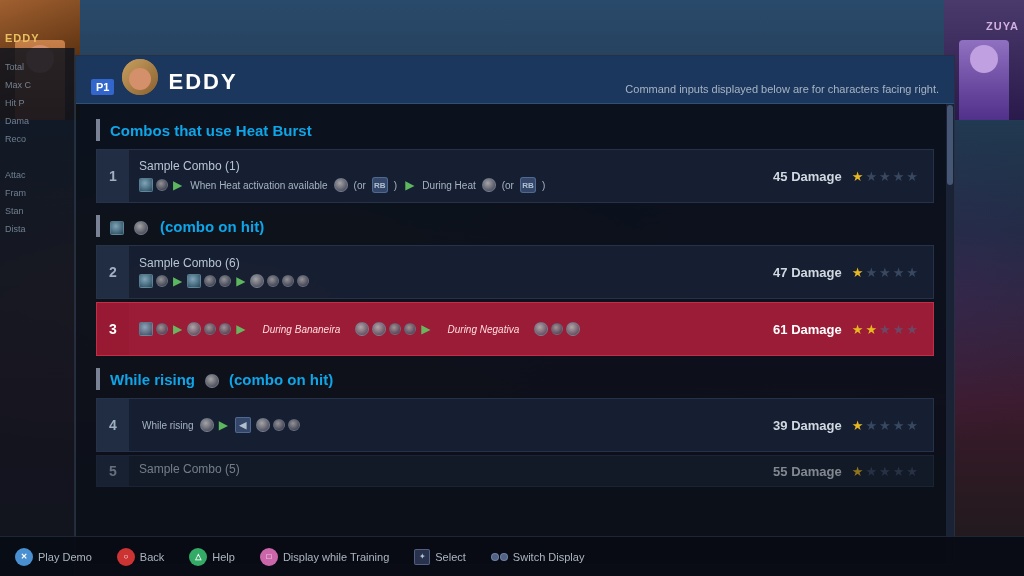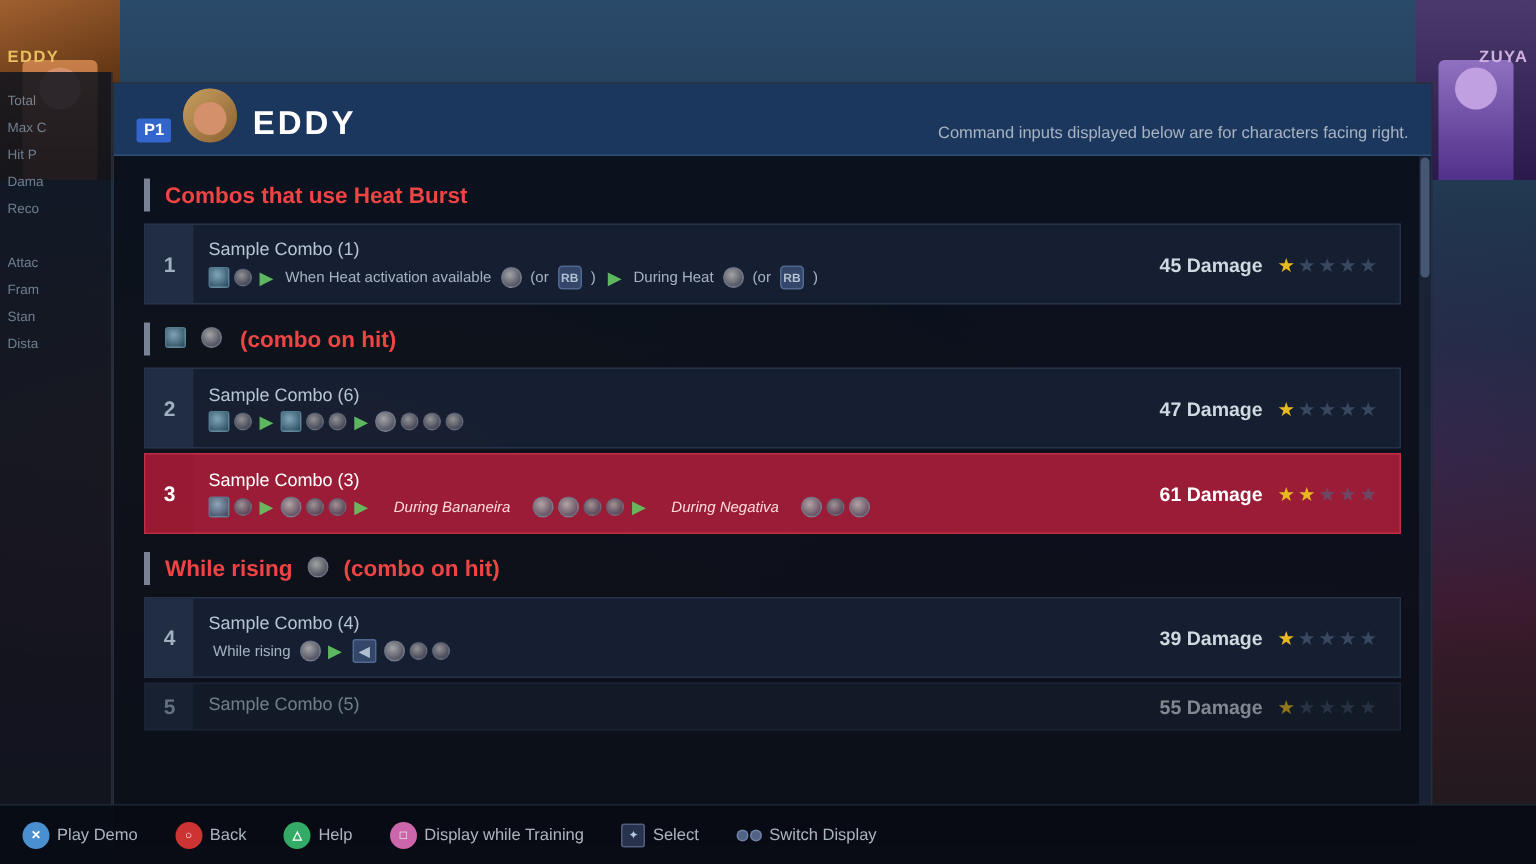--- a/index.html
+++ b/index.html
@@ -173,25 +173,25 @@
 
     .section-bar {
       width: 4px;
       height: 22px;
       background: rgba(150, 160, 180, 0.8);
       margin-right: 10px;
       flex-shrink: 0;
     }
 
     .section-title {
-      color: #ef4444;
+      color: #0ea5e9;
       font-size: 15px;
       font-weight: bold;
       display: flex;
-      align-items: flex-start;
+      align-items: flex-end;
       gap: 6px;
     }
 
     
     .combo-list {
       margin-bottom: 10px;
     }
 
     .combo-row {
       display: flex;
@@ -347,21 +347,21 @@
       top: 32px;
       color: #e8c060;
       font-size: 11px;
       font-weight: bold;
       letter-spacing: 1px;
       z-index: 5;
     }
     .char-name-right {
       position: absolute;
       right: 5px;
-      top: 32px;
+      top: 20px;
       color: #d0b0e0;
       font-size: 11px;
       font-weight: bold;
       letter-spacing: 1px;
       z-index: 5;
       text-align: right;
     }
 
     .icon-dot {
       display: inline-block;
@@ -536,21 +536,20 @@
             <span class="star">★</span>
             <span class="star">★</span>
             <span class="star">★</span>
           </div>
         </div>
       </div>
 
       <div class="combo-row active">
         <div class="row-number">3</div>
         <div class="combo-content">
-          <div class="combo-name">Sample Combo (3)</div>
           <div class="combo-inputs">
             <span class="icon-sq"></span>
             <span class="icon-dot-sm"></span>
             <span class="arrow-right">▶</span>
             <span class="icon-dot"></span>
             <span class="icon-dot-sm"></span>
             <span class="icon-dot-sm"></span>
             <span class="arrow-right">▶</span>
             <span class="during-label">During Bananeira</span>
             <span class="icon-dot"></span>
@@ -584,21 +583,20 @@
         <span class="icon-dot" style="margin:0 4px;"></span>
         <span>(combo on hit)</span>
       </span>
     </div>
 
     <div class="combo-list">
 
       <div class="combo-row">
         <div class="row-number">4</div>
         <div class="combo-content">
-          <div class="combo-name">Sample Combo (4)</div>
           <div class="combo-inputs">
             <span class="input-label">While rising</span>
             <span class="icon-dot"></span>
             <span class="arrow-right">▶</span>
             <span style="display:inline-flex;align-items:center;justify-content:center;width:16px;height:16px;background:rgba(60,80,120,0.8);border:1px solid rgba(100,130,170,0.6);border-radius:2px;font-size:9px;color:#b0c0d0;font-weight:bold;margin:0 2px;">◀</span>
             <span class="icon-dot"></span>
             <span class="icon-dot-sm"></span>
             <span class="icon-dot-sm"></span>
           </div>
         </div>

